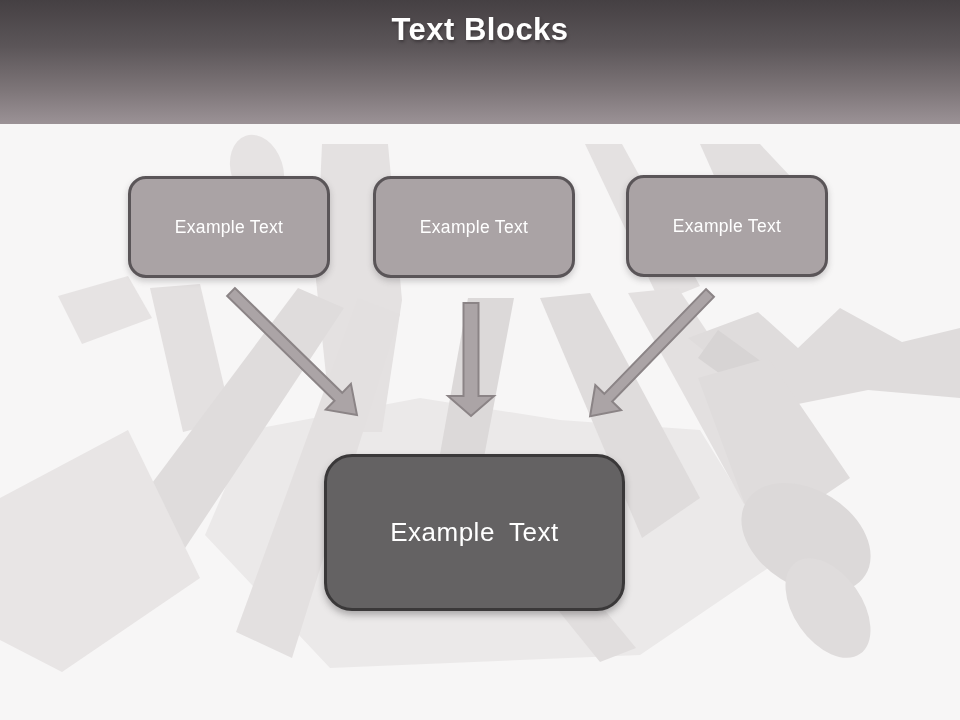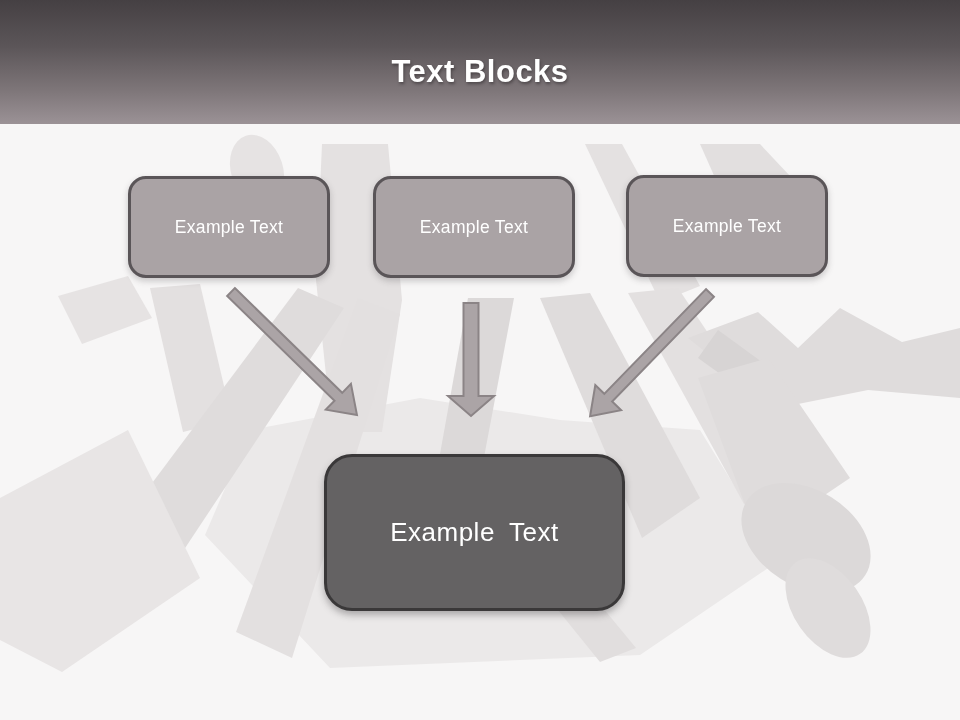--- a/index.html
+++ b/index.html
@@ -7,24 +7,24 @@
     width:960px;height:720px;overflow:hidden;position:relative;
     font-family:"Liberation Sans", sans-serif;
     background:#f7f6f6;
   }
   .slide{position:absolute;inset:0;width:960px;height:720px;}
 
   
   .title-bar{
     position:absolute;left:0;top:0;width:960px;height:124px;
     background:linear-gradient(to bottom,#454043 0%,#5c5659 38%,#7d7578 72%,#9b9296 100%);
-    display:flex;align-items:center;justify-content:center;
+    display:flex;align-items:flex-start;justify-content:center;
     color:#ffffff;font-size:31px;letter-spacing:.5px;
     text-shadow:1px 2px 3px rgba(30,26,28,.45);
-    padding-top:20px;box-sizing:border-box;
+    padding-top:12px;box-sizing:border-box;
   }
   .title-bold{font-weight:bold;}
   .title-rest{font-weight:normal;margin-left:11px;}
 
   
   .bg-art{position:absolute;left:0;top:0;z-index:1;}
 
   
   .arrows{position:absolute;left:0;top:0;z-index:2;}
   .arrow{fill:#aba4a6;stroke:#8b8486;stroke-width:2;}

